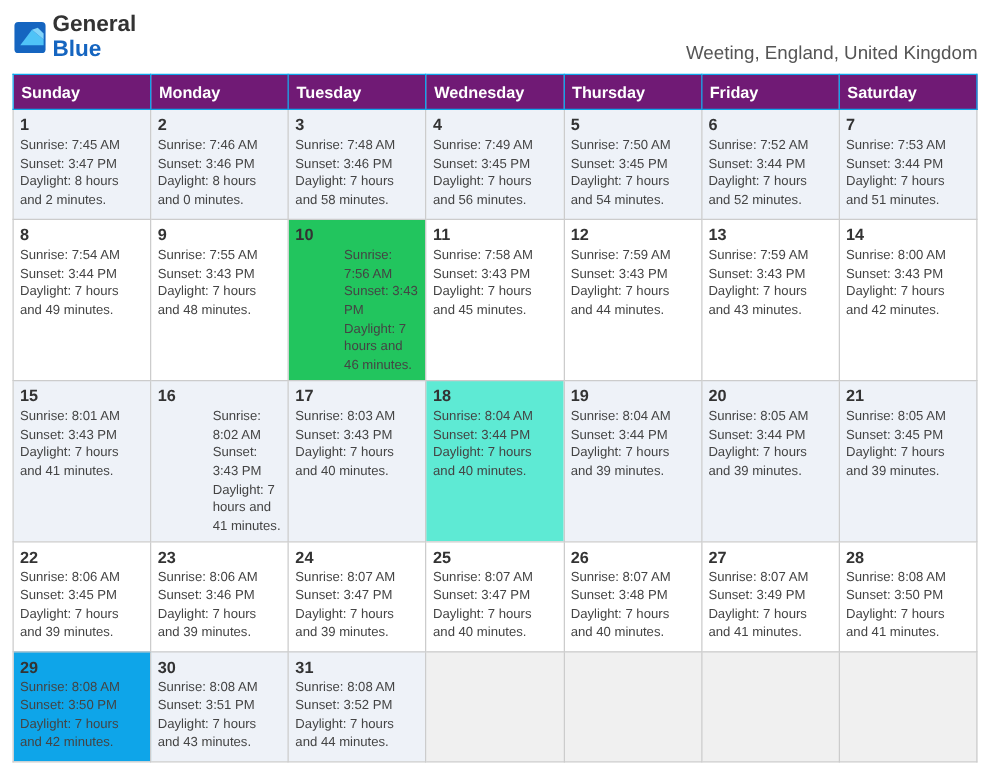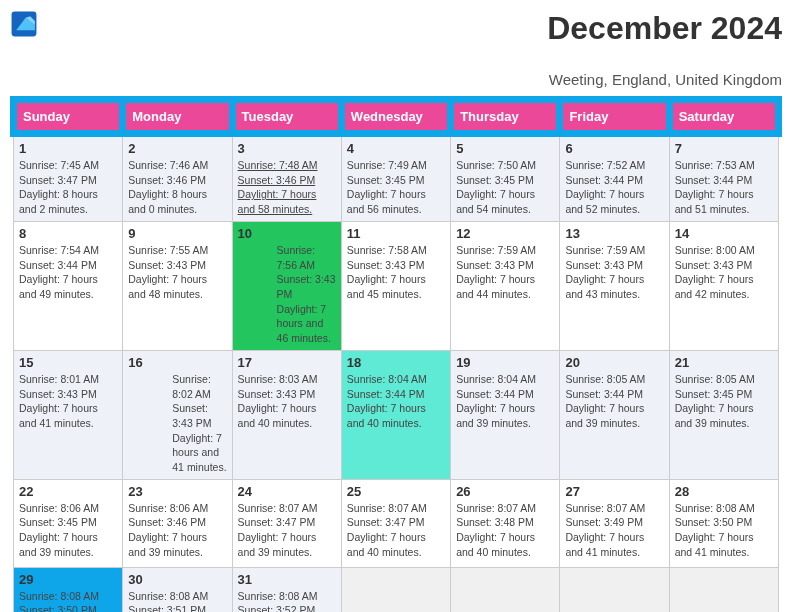--- a/index.html
+++ b/index.html
@@ -44,27 +44,27 @@
       font-size: 15px;
       color: #555;
       margin-top: 24px;
     }
     .calendar {
       width: 100%;
       border-collapse: collapse;
       font-size: 11px;
     }
     .calendar thead th {
-      background-color: #ec4899;
+      background-color: #701a75;
       color: #fff;
       text-align: left;
       padding: 6px 6px;
       font-size: 13px;
       font-weight: bold;
-      border: 7px solid #0ea5e9;
+      border: 1px solid #0ea5e9;
     }
     .calendar tbody td {
       vertical-align: top;
       border: 1px solid #ccc;
       padding: 4px 5px;
       width: 14.28%;
       min-height: 80px;
       height: 88px;
       background: #fff;
     }
@@ -93,23 +93,26 @@
 </head>
 <body>
 
 <div class="header-area">
   <div class="logo">
     <svg class="logo-icon" viewBox="0 0 36 36">
       <rect x="2" y="2" width="32" height="32" rx="4" fill="#1565c0"></rect>
       <polygon points="8,26 20,10 32,20 32,26" fill="#4fc3f7"></polygon>
       <polygon points="20,10 32,20 32,14 26,8" fill="#81d4fa"></polygon>
     </svg>
+    <div class="logo-text">
+      <span class="general">General</span><br>
+      <span class="blue">Blue</span>
+    </div>
   </div>
   <div class="title-area">
-    <div class="month-title">December 2024</div>
     <div class="subtitle">Weeting, England, United Kingdom</div>
   </div>
 </div>
 
 <table class="calendar">
   <thead>
     <tr>
     <th>Sunday</th>
         <th>Monday</th>
         <th>Tuesday</th>
@@ -128,21 +131,21 @@
 Daylight: 8 hours and 2 minutes.</div>
         </td>
         <td style="background-color: rgb(238, 242, 248);">
           <span class="day-number">2</span>
           <div class="day-info" style="white-space: pre-line;">Sunrise: 7:46 AM
 Sunset: 3:46 PM
 Daylight: 8 hours and 0 minutes.</div>
         </td>
         <td style="background-color: rgb(238, 242, 248);">
           <span class="day-number">3</span>
-          <div class="day-info" style="white-space: pre-line; text-decoration: underline;">Sunrise: 7:48 AM
+          <div class="day-info" style="white-space: pre-line;">Sunrise: 7:48 AM
 Sunset: 3:46 PM
 Daylight: 7 hours and 58 minutes.</div>
         </td>
         <td style="background-color: rgb(238, 242, 248);">
           <span class="day-number">4</span>
           <div class="day-info" style="white-space: pre-line;">Sunrise: 7:49 AM
 Sunset: 3:45 PM
 Daylight: 7 hours and 56 minutes.</div>
         </td>
         <td style="background-color: rgb(238, 242, 248);">

